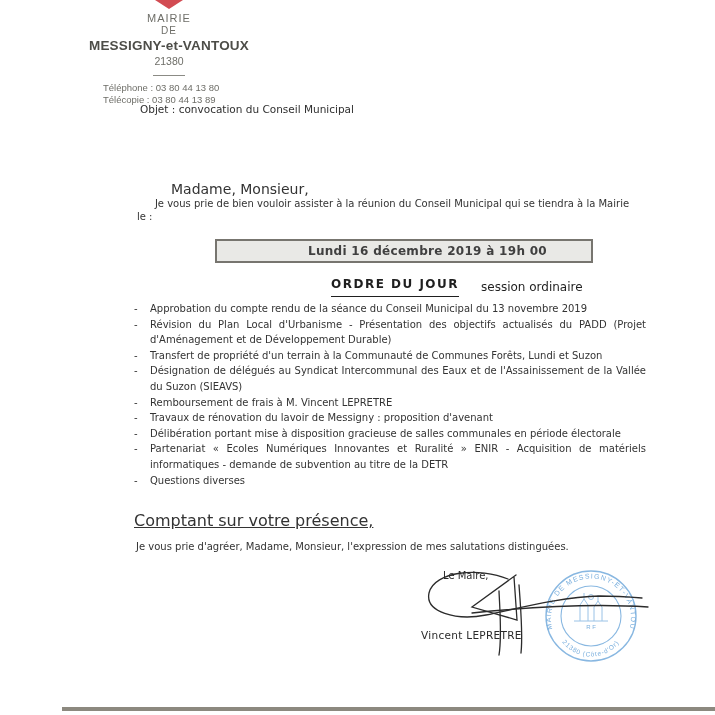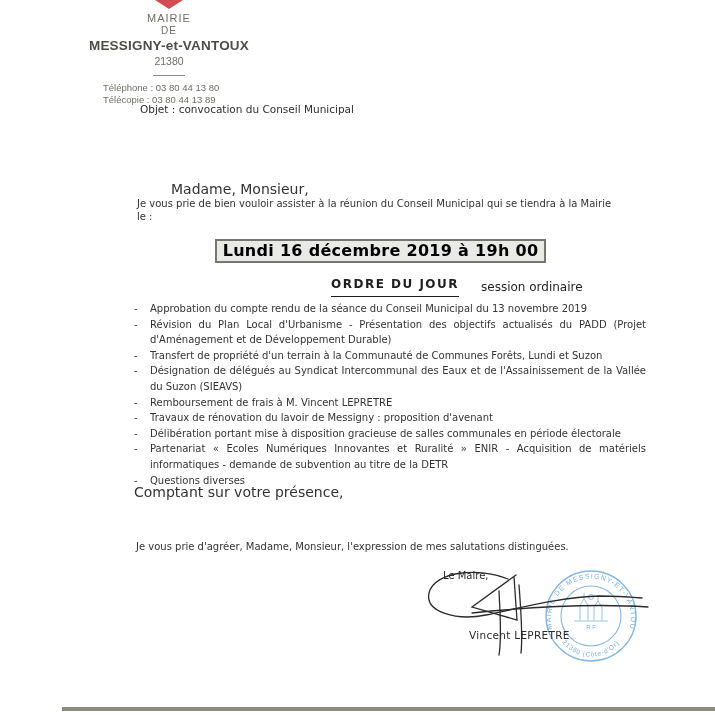--- a/index.html
+++ b/index.html
@@ -26,50 +26,50 @@
   }
   .lh-line1{font-size:11px;letter-spacing:1px;line-height:13px;}
   .lh-line2{font-size:10px;letter-spacing:1px;line-height:12px;}
   .lh-commune{font-size:13.5px;font-weight:bold;color:#4d4d48;line-height:16px;margin-top:1px;letter-spacing:0.2px;}
   .lh-cp{font-size:10.5px;line-height:13px;margin-top:1px;}
   .lh-sep{width:32px;height:1px;background:#8b8b85;margin:7px auto 6px auto;}
   .lh-contact{font-size:9.5px;line-height:11.5px;text-align:left;padding-left:19px;white-space:nowrap;}
   
   .subject{position:absolute;left:140px;top:103px;font-size:10.5px;color:#2f2f2f;}
   .salutation{position:absolute;left:135px;top:181px;font-size:14px;margin-left:36px;}
-  .intro{position:absolute;left:137px;top:196px;width:510px;font-size:10px;line-height:15.5px;white-space:nowrap;}
+  .intro{position:absolute;left:137px;top:196px;width:510px;font-size:10px;line-height:15.5px;white-space:nowrap;text-align:center;}
   .intro2{position:absolute;left:137px;top:211px;font-size:10px;}
   .date-box{
     position:absolute;left:215px;top:239px;width:327px;height:20px;
     background:#e9e9e6;border:2px solid #77756f;
-    text-align:center;font-size:16px;font-weight:bold;color:#000000;
-    line-height:20px;letter-spacing:0.3px;
+    text-align:center;font-size:12px;font-weight:bold;color:#404040;
+    line-height:20px;letter-spacing:0.3px;padding-left:47px;
   }
   .agenda-title{
     position:absolute;left:331px;top:277px;
     font-size:12px;font-weight:bold;color:#1f1f1f;
     letter-spacing:1.5px;
     border-bottom:1.5px solid #1f1f1f;padding-bottom:5px;
   }
   .session-label{position:absolute;left:481px;top:280px;font-size:12px;font-weight:normal;color:#1f1f1f;}
   .agenda-list{
     position:absolute;left:134px;top:301px;width:512px;
     margin:0;padding:0;list-style:none;
     font-size:10px;line-height:15.6px;
   }
   .agenda-list li{
     position:relative;padding-left:16px;
     text-align:justify;
   }
   .agenda-list li::before{content:"-";position:absolute;left:0;top:0;}
-  .closing1{position:absolute;left:134px;top:484px;font-size:14px;}
+  .closing1{position:absolute;left:134px;top:511px;font-size:16px;text-decoration:underline;}
   .closing2{position:absolute;left:136px;top:541px;font-size:10px;}
   
   .sig-role{position:absolute;left:443px;top:570px;font-size:10px;color:#2a2a2a;}
-  .signer{position:absolute;left:469px;top:629px;font-size:10.5px;color:#2a2a2a;letter-spacing:0.3px;}
+  .signer{position:absolute;left:421px;top:629px;font-size:10.5px;color:#2a2a2a;letter-spacing:0.3px;}
   .stamp-svg{position:absolute;left:544px;top:569px;}
   .signature-svg{position:absolute;left:420px;top:563px;}
   
   .bottom-bar{position:absolute;left:62px;right:0;top:707px;height:4px;background:#8c897f;}
 </style>
 </head>
 <body>
 
 <div class="page">
 

